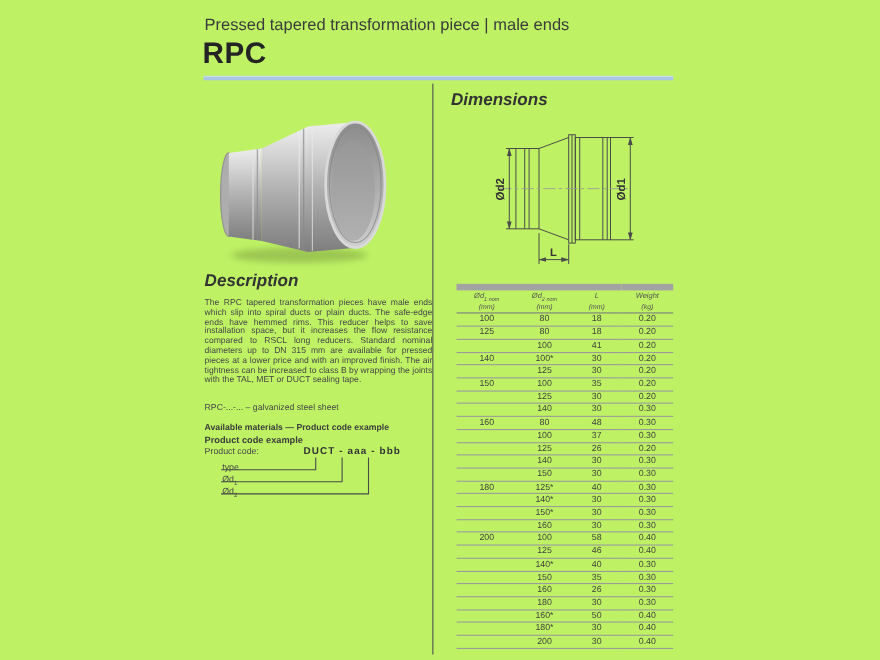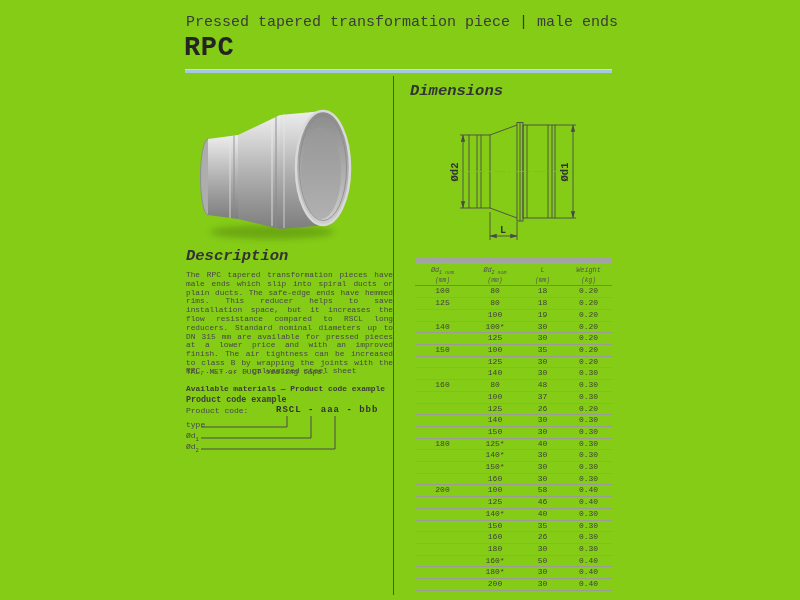--- a/index.html
+++ b/index.html
@@ -1,21 +1,21 @@
 <!DOCTYPE html>
 <html><head>
 <meta charset="utf-8">
 <style>
   * { margin: 0; padding: 0; box-sizing: border-box; }
   html,body { background:#fff; }
   .page {
     position: relative;
     width: 800px; height: 600px;
-    background: #84cc16;
-    font-family: Liberation Mono, monospace;
+    background: #bef264;
+    font-family: Liberation Sans, sans-serif;
     color: #3d3d3d;
     overflow: hidden;
   }
   .abs { position: absolute; }
 
   .subtitle { left:186px; top:14px; font-size:15px; color:#3b3b3b; }
   .title    { left:184px; top:33px; font-size:27px; font-weight:800; color:#242424; letter-spacing:.5px; }
   .blue-rule{ left:185px; top:69px; width:427px; height:4px;
               border-top:1px solid #c9dcef; }
   .col-divider { left:393px; top:76px; width:1px; height:519px; background:#4f4f4f; }
@@ -25,21 +25,21 @@
   .dims-heading { left:410px; top:82px; }
 
   .desc-body { left:186px; top:271px; width:207px; font-size:7.8px; line-height:1.13;
                text-align:justify; color:#474747; }
   .materials-heading { left:186px; top:356px; font-size:7.9px; font-weight:bold; color:#3c3c3c;margin-top:28px; }
   .materials-line    { left:186px; top:366px; font-size:7.9px; color:#474747; }
 
   .pc-heading { left:186px; top:395px; font-size:8.4px; font-weight:bold; color:#3c3c3c; }
   .pc-label   { left:186px; top:406px; font-size:8px; color:#474747; }
   .pc-code    { left:276px; top:405px; font-size:9px; font-weight:bold; color:#333; letter-spacing:1px; }
-  .legend-label { font-size:8px; color:#474747; }
+  .legend-label { font-size:8px; color:#474747;margin-left:16px; }
   .legend-label sub { font-size:5.5px; }
   .ll-0 { left:186px; top:420px; }
   .ll-1 { left:186px; top:431px; }
   .ll-2 { left:186px; top:442px; }
 
   .photo-svg   { left:192px; top:100px; }
   .legend-svg  { left:184px; top:404px; }
   .drawing-svg { left:438px; top:106px; }
 
   table.dims {
@@ -105,21 +105,21 @@
     <ellipse cx="129" cy="73" rx="20" ry="46" fill="#9b9b9b" opacity="0.55"></ellipse>
   </svg>
 
   <div class="abs section-heading desc-heading">Description</div>
   <div class="abs desc-body">The RPC tapered transformation pieces have male ends which slip into spiral ducts or plain ducts. The safe-edge ends have hemmed rims. This reducer helps to save installation space, but it increases the flow resistance compared to RSCL long reducers. Standard nominal diameters up to DN 315 mm are available for pressed pieces at a lower price and with an improved finish. The air tightness can be increased to class B by wrapping the joints with the TAL, MET or DUCT sealing tape.</div>
   <div class="abs materials-heading">Available materials — Product code example</div>
   <div class="abs materials-line">RPC-...-... – galvanized steel sheet</div>
 
   <div class="abs pc-heading">Product code example</div>
   <div class="abs pc-label">Product code:</div>
-  <div class="abs pc-code">RSCL - aaa - bbb</div>
+  <div class="abs pc-code">DUCT - aaa - bbb</div>
 
   <svg class="abs legend-svg" width="170" height="55" viewBox="0 0 170 55">
     <path d="M17,23 H103 V12" fill="none" stroke="#4a4a4a" stroke-width="1"></path>
     <path d="M17,34 H127 V12" fill="none" stroke="#4a4a4a" stroke-width="1"></path>
     <path d="M17,45 H151 V12" fill="none" stroke="#4a4a4a" stroke-width="1"></path>
   </svg>
   <div class="abs legend-label ll-0"><span>type</span><sub></sub></div>
   <div class="abs legend-label ll-1"><span>Ød</span><sub>1</sub></div>
   <div class="abs legend-label ll-2"><span>Ød</span><sub>2</sub></div>
 
@@ -196,21 +196,21 @@
         </tr>
         <tr>
           <td>125</td>
           <td>80</td>
           <td>18</td>
           <td>0.20</td>
         </tr>
         <tr>
           <td></td>
           <td>100</td>
-          <td>19</td>
+          <td>41</td>
           <td>0.20</td>
         </tr>
         <tr>
           <td>140</td>
           <td>100*</td>
           <td>30</td>
           <td>0.20</td>
         </tr>
         <tr>
           <td></td>

